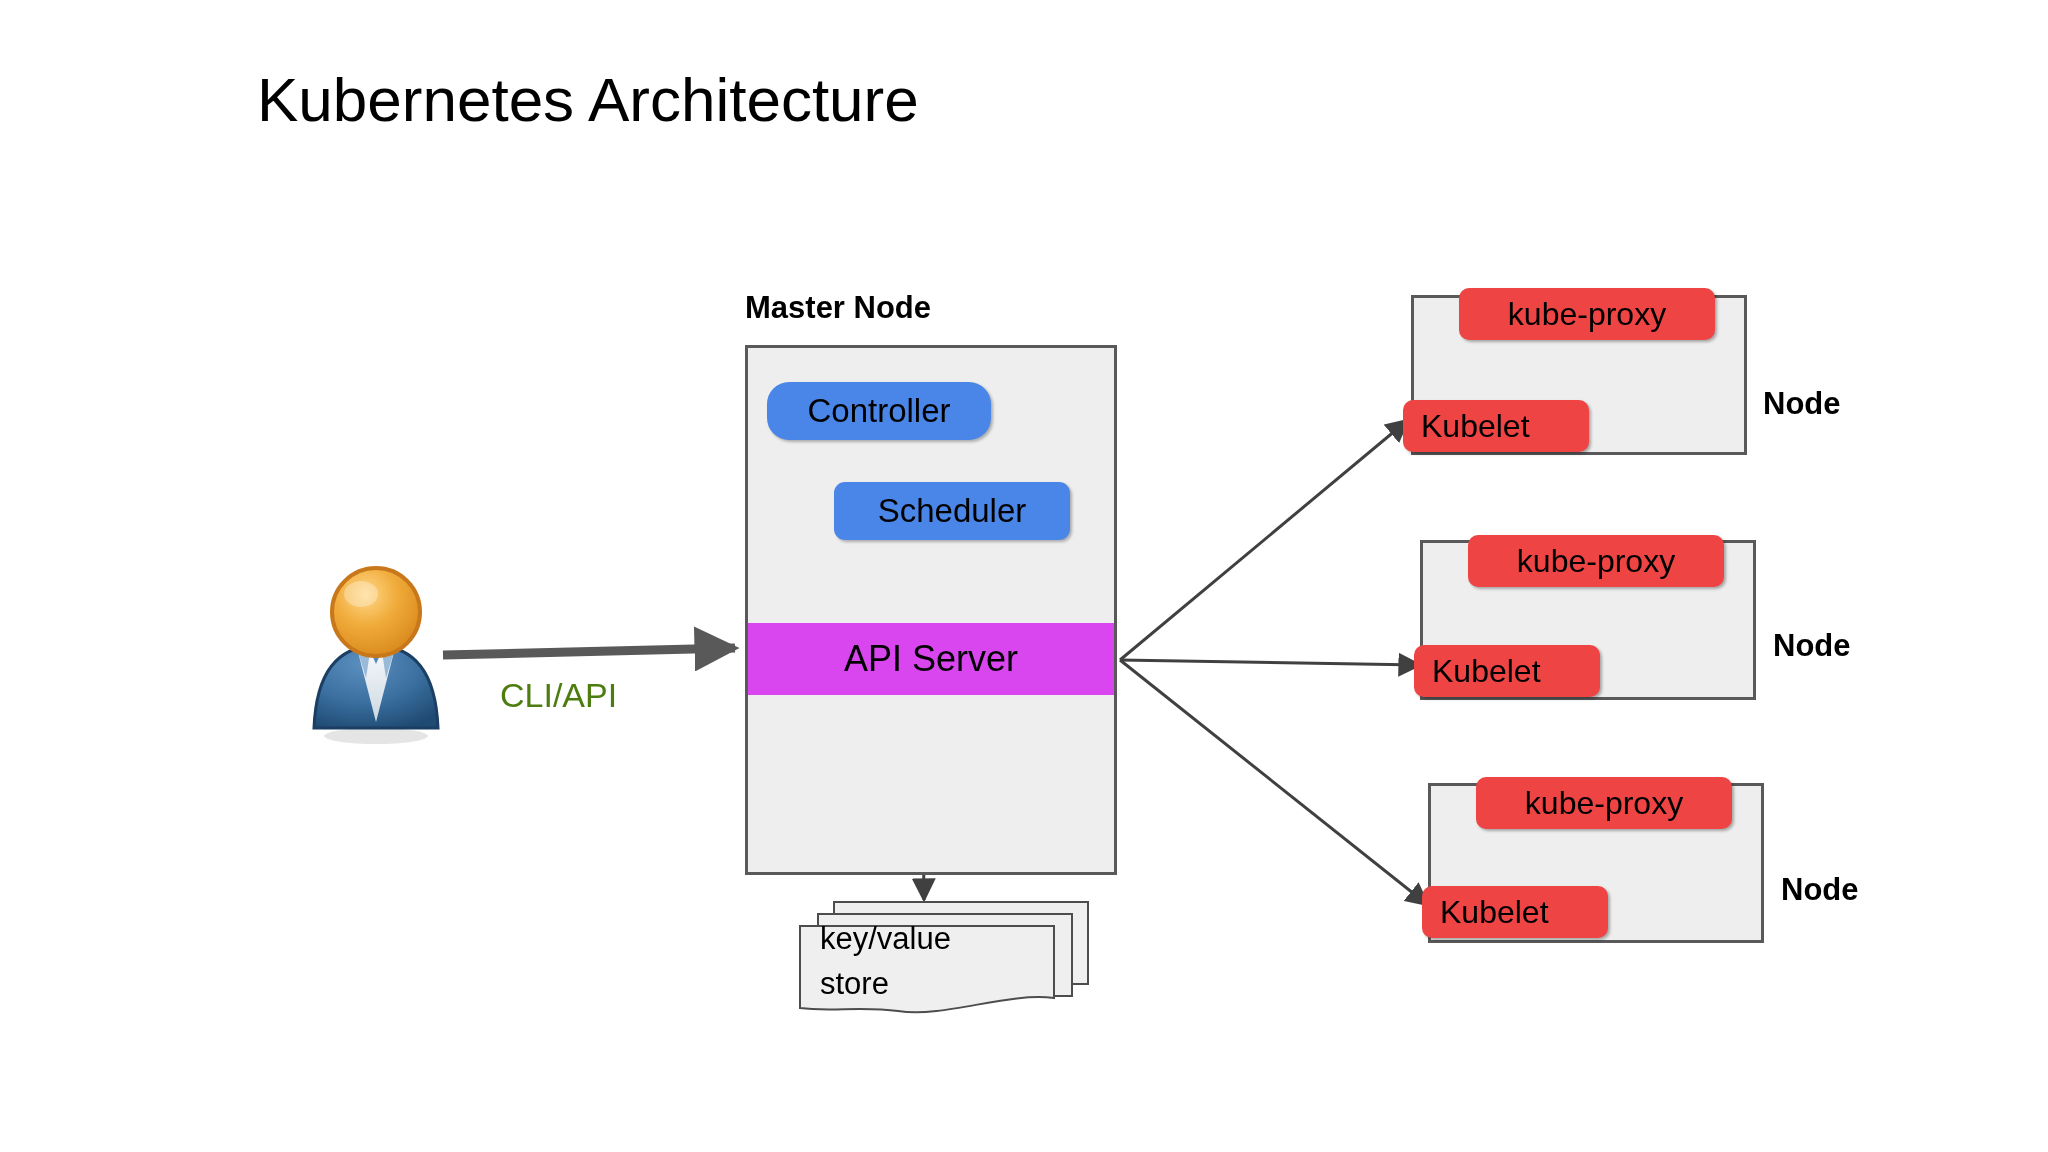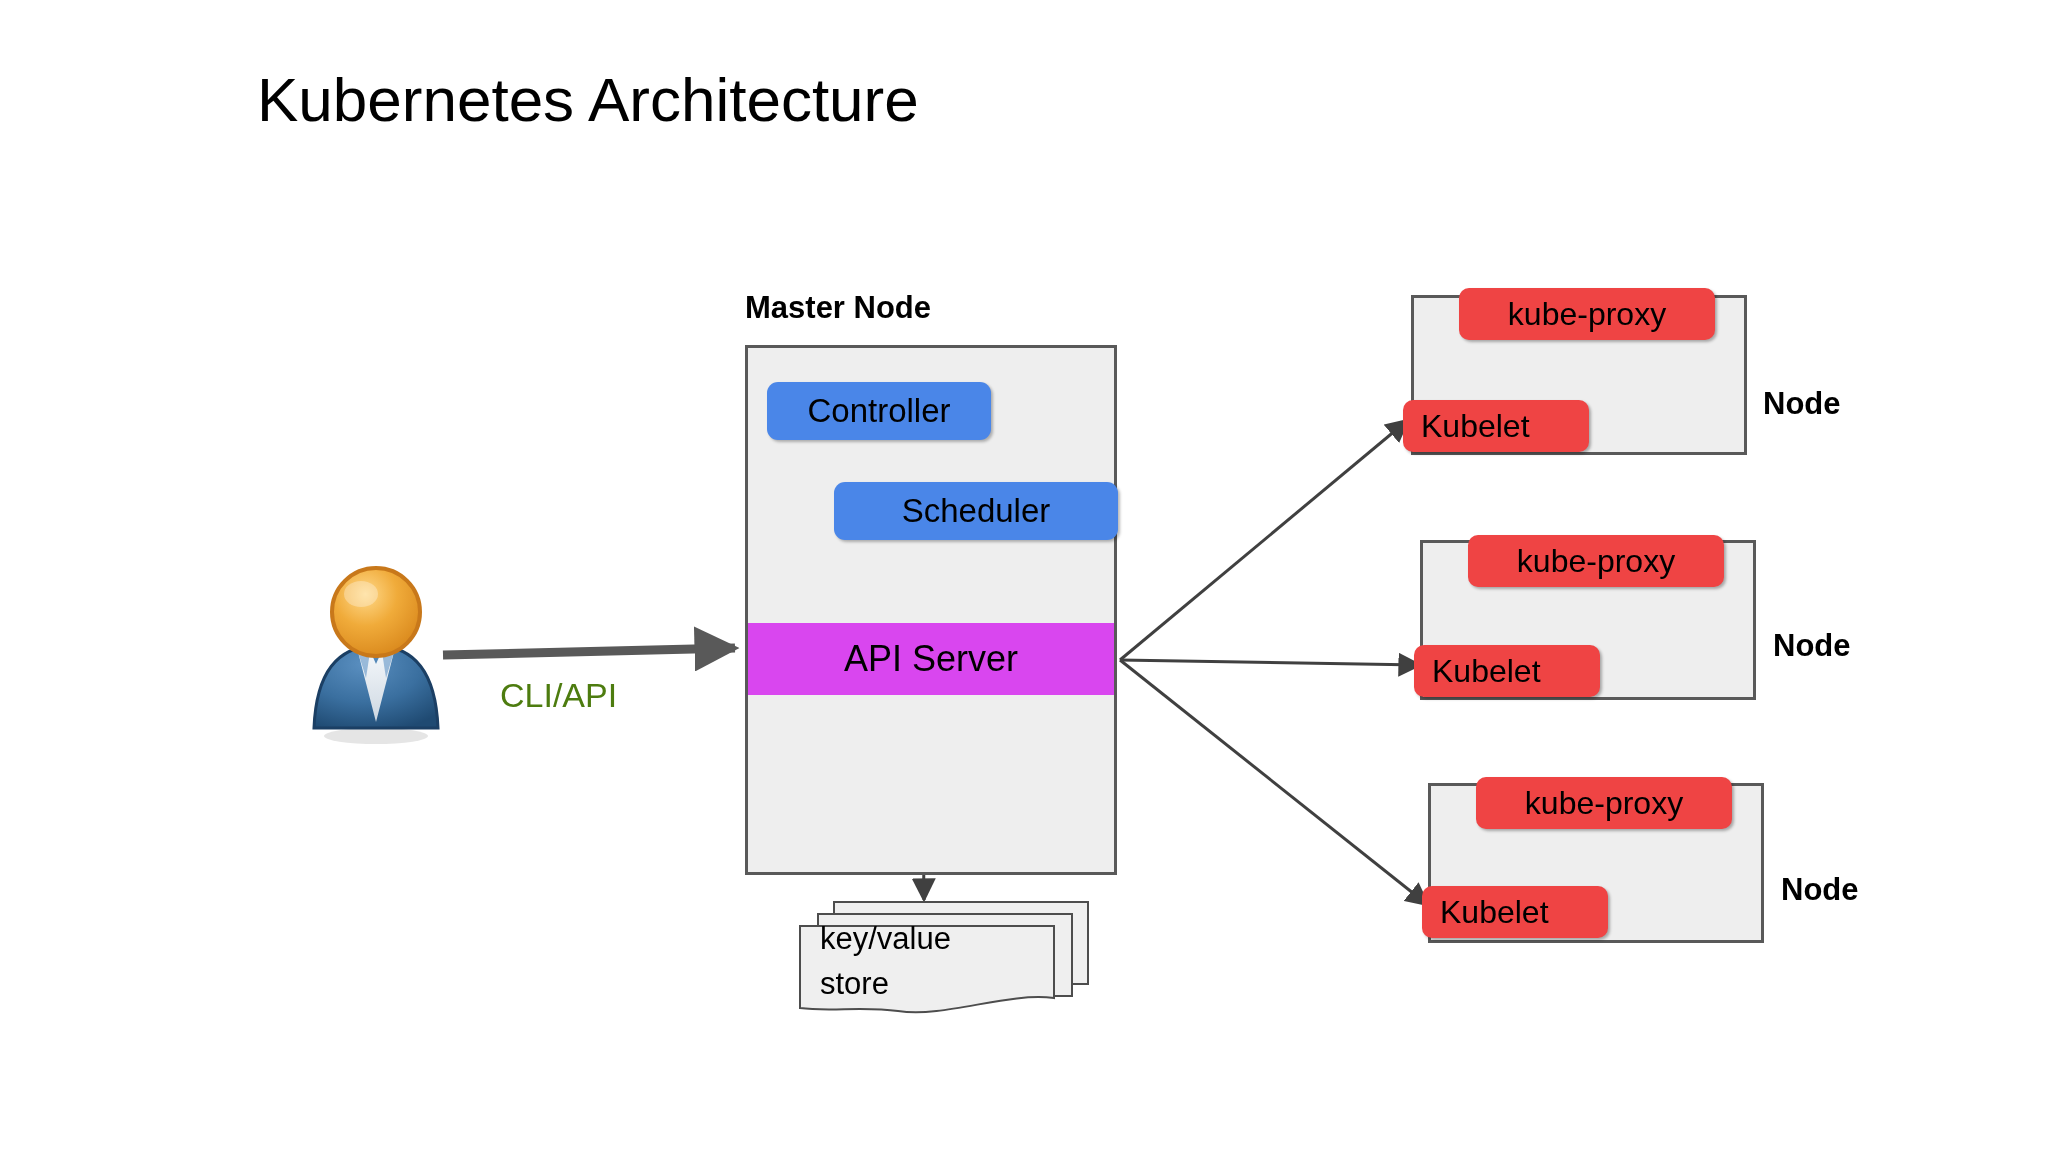--- a/index.html
+++ b/index.html
@@ -71,22 +71,22 @@
     border-radius: 11px;
     color: #000000;
     font-size: 33px;
     display: flex;
     align-items: center;
     justify-content: center;
     box-sizing: border-box;
     box-shadow: 2px 2px 3px rgba(0,0,0,0.28);
   }
 
-  .controller-pill { left: 767px; top: 382px;  width: 224px; height: 58px; }
-  .scheduler-pill  { left: 834px; top: 482px;  width: 284px; height: 58px; }
+  .controller-pill { left: 767px; top: 382px;  width: 224px; height: 58px; border-radius: 22px; }
+  .scheduler-pill  { left: 834px; top: 482px;  width: 236px; height: 58px; }
 
   .api-bar {
     position: absolute;
     left: 748px;
     top: 623px;
     width: 366px;
     height: 72px;
     background: #d946ef;
     color: #000000;
     font-size: 36px;

